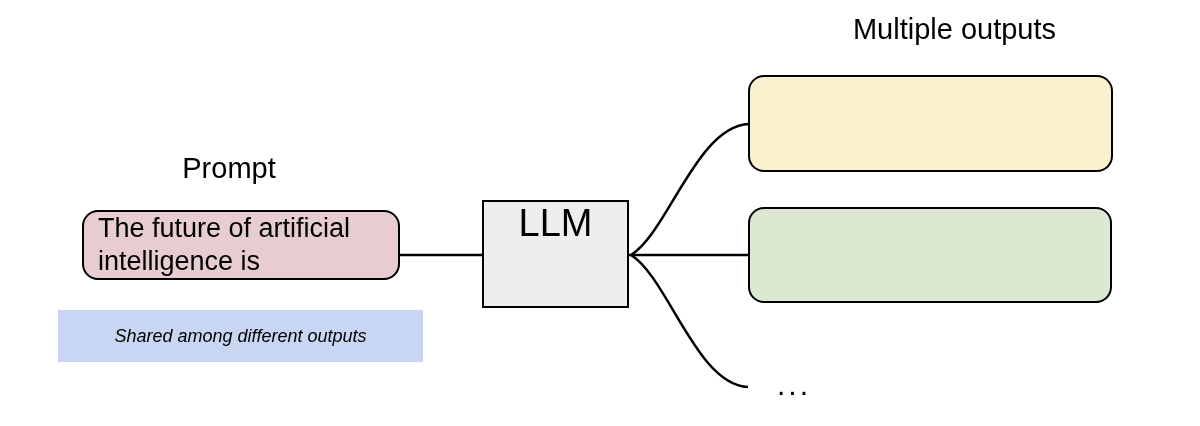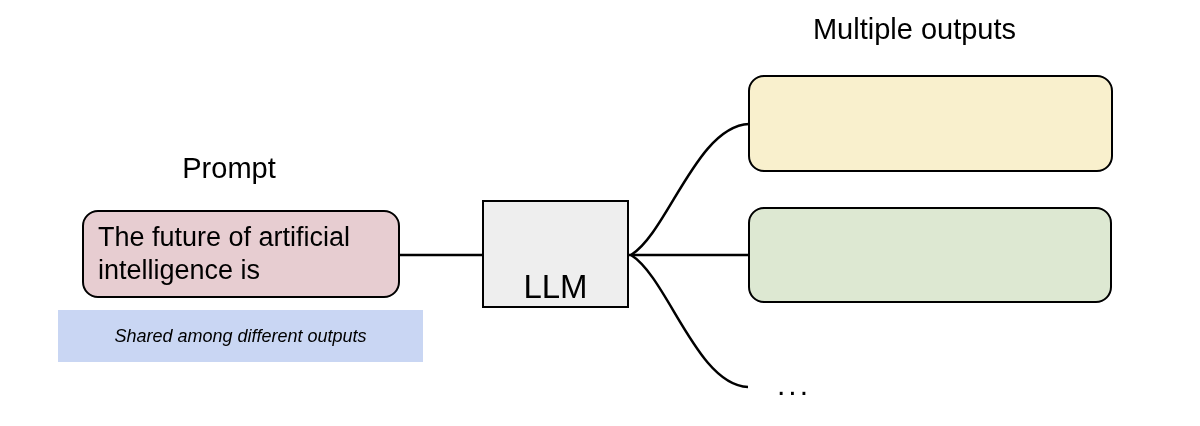--- a/index.html
+++ b/index.html
@@ -34,37 +34,37 @@
     line-height: 31px;
     text-align: center;
     white-space: nowrap;
   }
   .prompt-label {
     left: 70px;
     top: 153px;
     width: 318px;
   }
   .outputs-label {
-    left: 732px;
+    left: 772px;
     top: 14px;
     width: 365px;
   }
   .node {
     position: absolute;
     box-sizing: border-box;
     border: 2.5px solid var(--stroke, #000000);
   }
   .rounded {
     border-radius: 16px;
   }
   .prompt-box {
     left: 82px;
     top: 210px;
     width: 318px;
-    height: 88px;
+    height: 70px;
     background: var(--prompt-fill, #e7cdd1);
     display: flex;
     align-items: center;
     padding: 0 14px;
     font-size: 27px;
     line-height: 33px;
   }
   .annotation {
     position: absolute;
     left: 58px;
@@ -79,23 +79,23 @@
     font-size: 18px;
     white-space: nowrap;
   }
   .llm-box {
     left: 482px;
     top: 200px;
     width: 147px;
     height: 108px;
     background: var(--llm-fill, #eeeeee);
     display: flex;
-    align-items: flex-end;
+    align-items: flex-start;
     justify-content: center;
-    font-size: 33px;
+    font-size: 38px;
   }
   .output-box-1 {
     left: 748px;
     top: 75px;
     width: 365px;
     height: 97px;
     background: var(--output-top-fill, #f9f0cd);
   }
   .output-box-2 {
     left: 748px;

